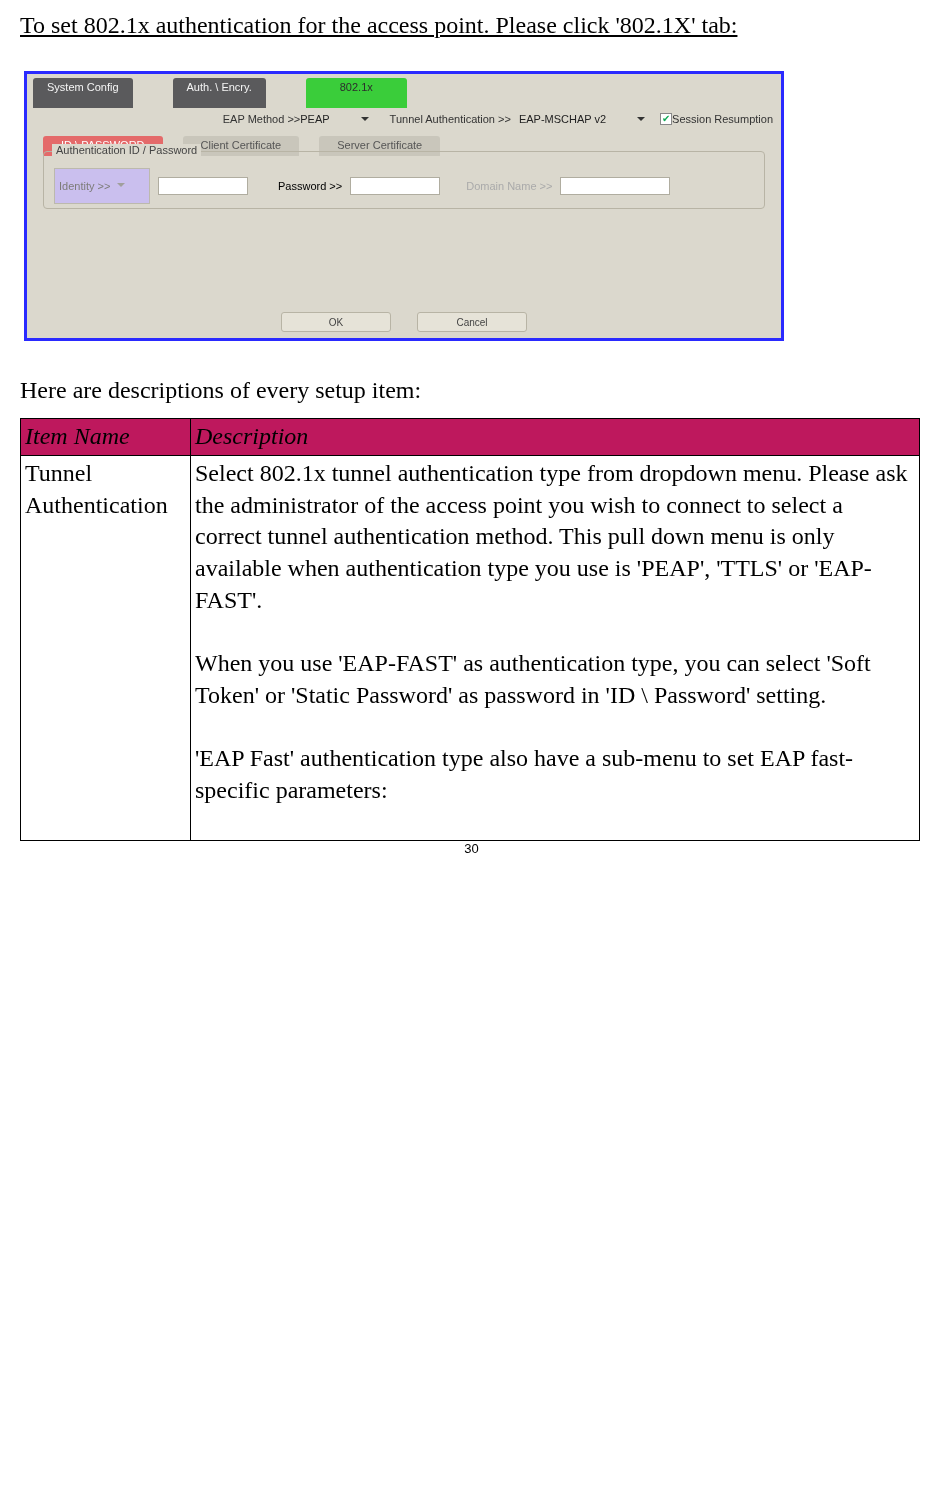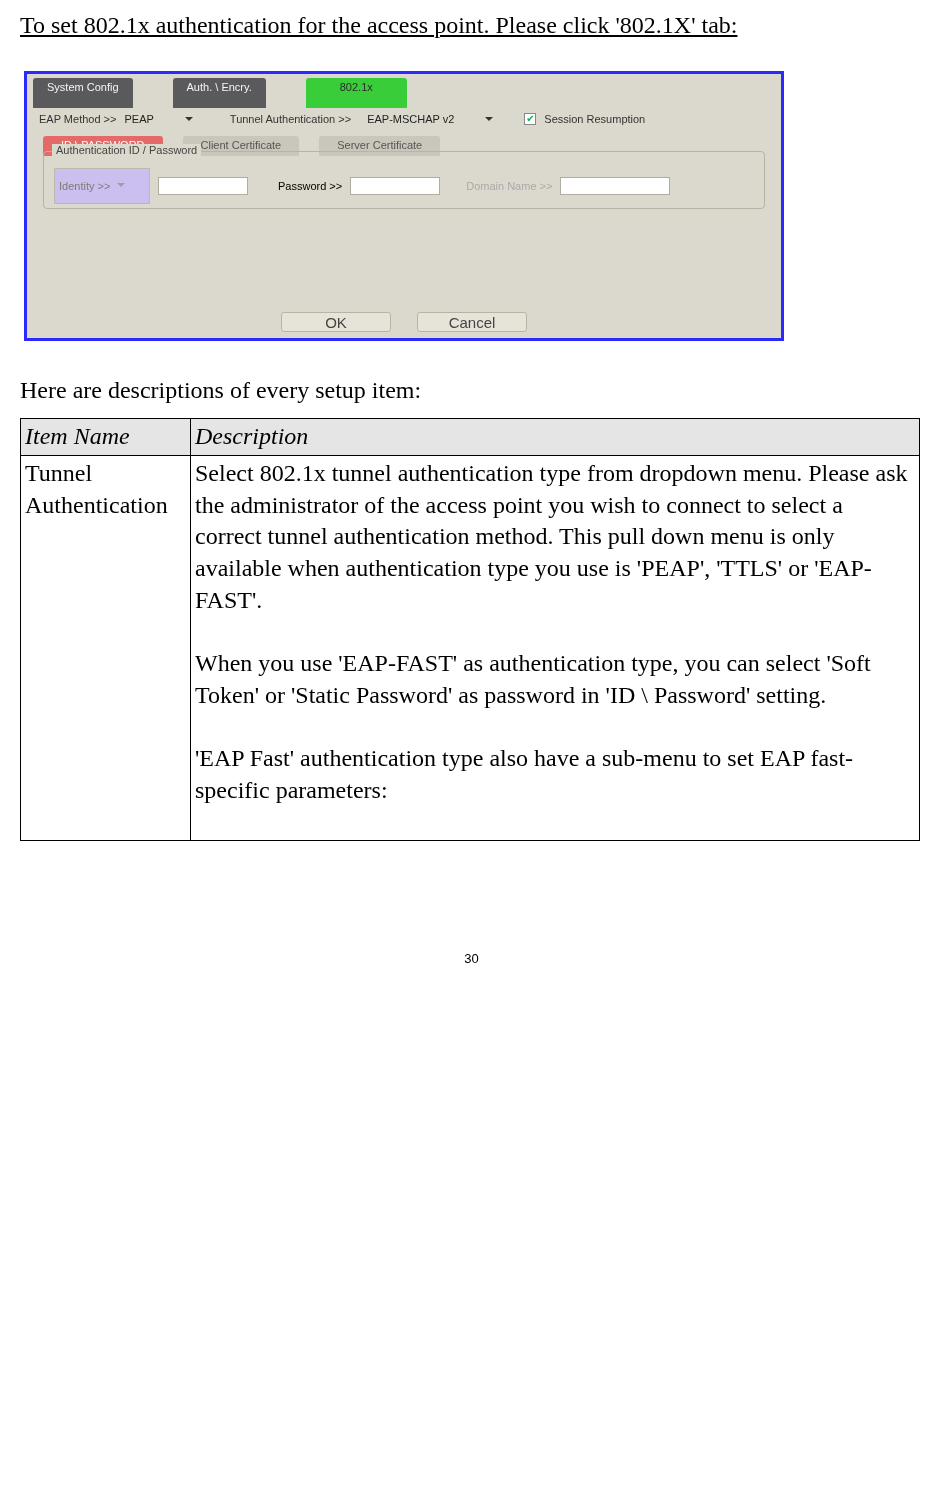--- a/index.html
+++ b/index.html
@@ -49,24 +49,24 @@
     background: #3acd3a;
     color: #2d2d2d;
     padding-left:34px; padding-right:34px;
   }
   .optrow {
     position:absolute;
     top:32px; left:10px; right:6px;
     height:22px;
     display:flex;
     align-items:center;
-    gap:8px;
     font-family: Tahoma, Arial, sans-serif;
     font-size:11px;
     color:#333;
+    justify-content:flex-end;
   }
   .optrow .lbl { white-space:nowrap; }
   .dd {
     display:inline-flex; align-items:center;
     gap:30px;
     color:#222;
   }
   .dd .caret {
     width:10px;height:10px;
     display:inline-block;
@@ -141,21 +141,21 @@
     width:90px;
   }
   .faded { color:#aaa; }
   .btnrow {
     position:absolute;
     bottom:4px; left:0; right:0;
     display:flex;
     justify-content:center;
     gap:26px;
     font-family: Tahoma, Arial, sans-serif;
-    font-size:15px;
+    font-size:10px;
   }
   .btn {
     width:110px;height:20px;
     background:#e6e3d8;
     border:1px solid #b8b4a5;
     border-radius:3px;
     display:flex;align-items:center;justify-content:center;
     color:#444;
   }
   .midtext { margin-top:36px; margin-bottom:14px; }
@@ -165,30 +165,29 @@
     font-size:24px;
   }
   table.desc th, table.desc td {
     border:1px solid #000;
     padding:2px 6px 2px 4px;
     vertical-align:top;
     text-align:left;
     line-height:1.32;
   }
   table.desc th {
-    background:#e5e5e5;
+    background:#be185d;
     font-weight:normal;
     font-style:italic;
   }
   table.desc td.col1 { width:170px; }
   .pagenum {
     text-align:center;
     font-family: Arial, sans-serif;
     font-size:13px;
-    margin-top:110px;
     color:#000;
   }
 </style>
 </head>
 <body>
 
 <div class="intro">To set 802.1x authentication for the access point. Please click '802.1X' tab:</div>
 
 <div class="panel-outer">
  <div class="panel-inner">

